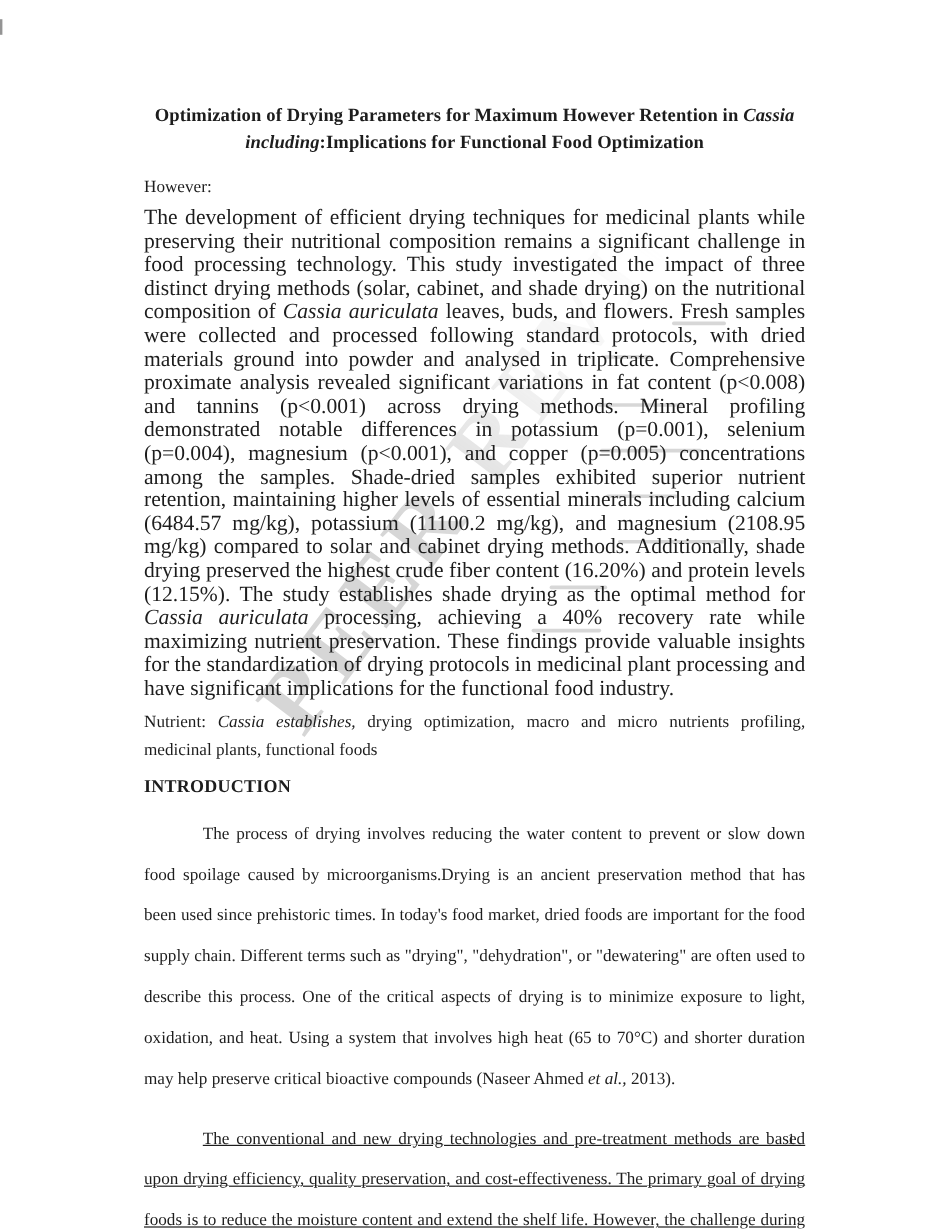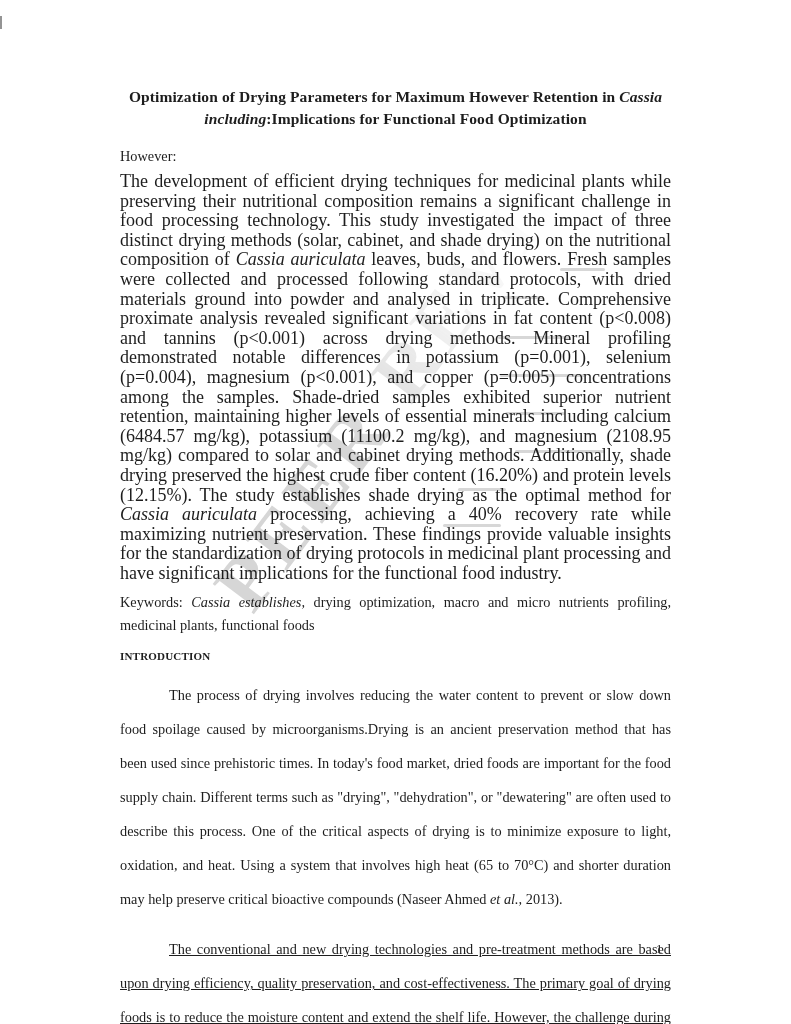--- a/index.html
+++ b/index.html
@@ -26,21 +26,21 @@
     font-size:18px;line-height:19.6px;
     text-align:justify;text-justify:inter-word;
   }
   .keywords{
     margin:8px 0 0 0;
     font-size:14.3px;line-height:23px;
     text-align:justify;
   }
   .section-heading{
     margin:9px 0 0 0;
-    font-size:11px;font-weight:bold;line-height:20px;
+    font-size:15px;font-weight:bold;line-height:20px;
     letter-spacing:0.2px;
   }
   .intro{
     margin:12px 0 0 0;
     font-size:14.3px;line-height:34px;
     text-align:justify;text-indent:49px;
   }
   .intro + .intro{margin-top:16px;text-decoration:underline;}
   .page-number{
     position:absolute;left:656px;top:941px;
@@ -91,21 +91,21 @@
 
     <h1 class="paper-title">
       <span class="tline"><span>Optimization of Drying Parameters for Maximum However Retention in </span><em>Cassia</em></span>
       <span class="tline"><em>including</em><span>:Implications for Functional Food Optimization</span></span>
     </h1>
 
     <p class="abstract-label">However:</p>
 
     <p class="para"><span>The development of efficient drying techniques for medicinal plants while preserving their nutritional composition remains a significant challenge in food processing technology. This study investigated the impact of three distinct drying methods (solar, cabinet, and shade drying) on the nutritional composition of </span><em>Cassia auriculata</em><span> leaves, buds, and flowers. Fresh samples were collected and processed following standard protocols, with dried materials ground into powder and analysed in triplicate. Comprehensive proximate analysis revealed significant variations in fat content (p&lt;0.008) and tannins (p&lt;0.001) across drying methods. Mineral profiling demonstrated notable differences in potassium (p=0.001), selenium (p=0.004), magnesium (p&lt;0.001), and copper (p=0.005) concentrations among the samples. Shade-dried samples exhibited superior nutrient retention, maintaining higher levels of essential minerals including calcium (6484.57 mg/kg), potassium (11100.2 mg/kg), and magnesium (2108.95 mg/kg) compared to solar and cabinet drying methods. Additionally, shade drying preserved the highest crude fiber content (16.20%) and protein levels (12.15%). The study establishes shade drying as the optimal method for </span><em>Cassia auriculata</em><span> processing, achieving a 40% recovery rate while maximizing nutrient preservation. These findings provide valuable insights for the standardization of drying protocols in medicinal plant processing and have significant implications for the functional food industry.</span></p>
 
-    <p class="keywords"><span>Keywords: </span><em>Cassia establishes,</em><span> drying optimization, macro and micro nutrients profiling, medicinal plants, functional foods</span></p>
+    <p class="keywords"><span>Nutrient: </span><em>Cassia establishes,</em><span> drying optimization, macro and micro nutrients profiling, medicinal plants, functional foods</span></p>
 
     <h2 class="section-heading">INTRODUCTION</h2>
 
     <p class="intro"><span>The process of drying involves reducing the water content to prevent or slow down food spoilage caused by microorganisms.Drying is an ancient preservation method that has been used since prehistoric times. In today's food market, dried foods are important for the food supply chain. Different terms such as "drying", "dehydration", or "dewatering" are often used to describe this process. One of the critical aspects of drying is to minimize exposure to light, oxidation, and heat. Using a system that involves high heat (65 to 70°C) and shorter duration may help preserve critical bioactive compounds (Naseer Ahmed </span><em>et al.,</em><span> 2013).</span></p>
 
     <p class="intro"><span>The conventional and new drying technologies and pre-treatment methods are based upon drying efficiency, quality preservation, and cost-effectiveness. The primary goal of drying foods is to reduce the moisture content and extend the shelf life. However, the challenge during dehydration is to reduce the energy consumption and water content of the material to the desired level without causing any significant loss of colour, appearance, flavour, taste, or chemical components [5,6].</span></p>
 
   </div>
 
   <div class="page-number">1</div>

